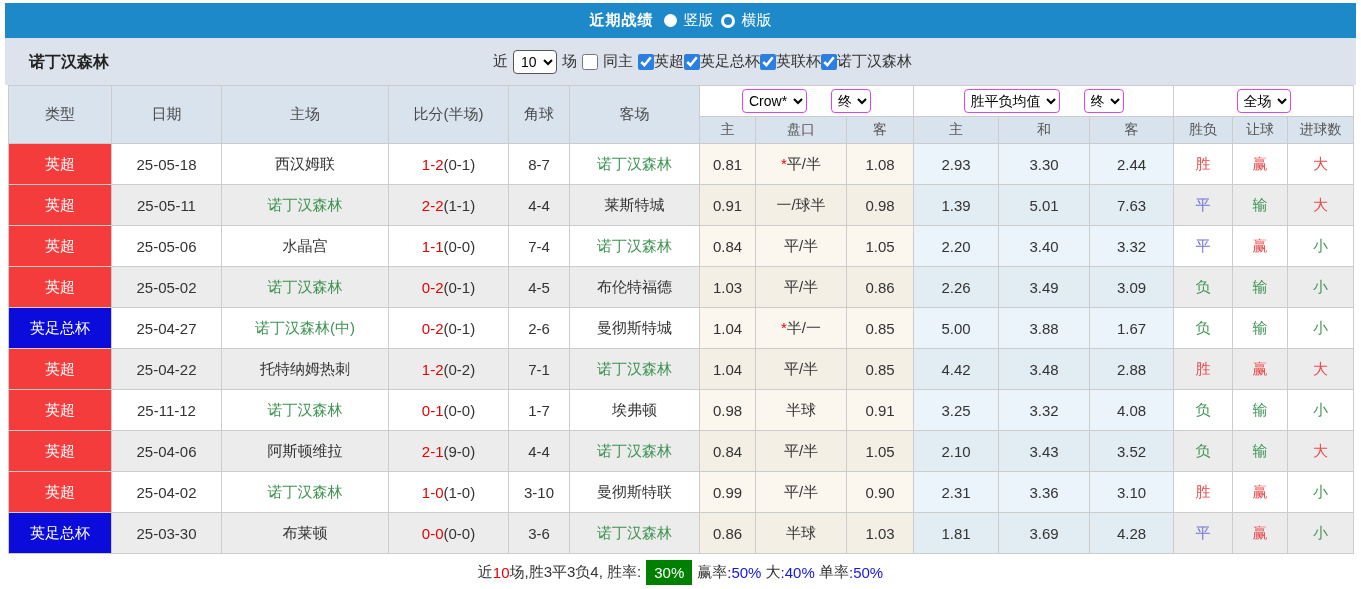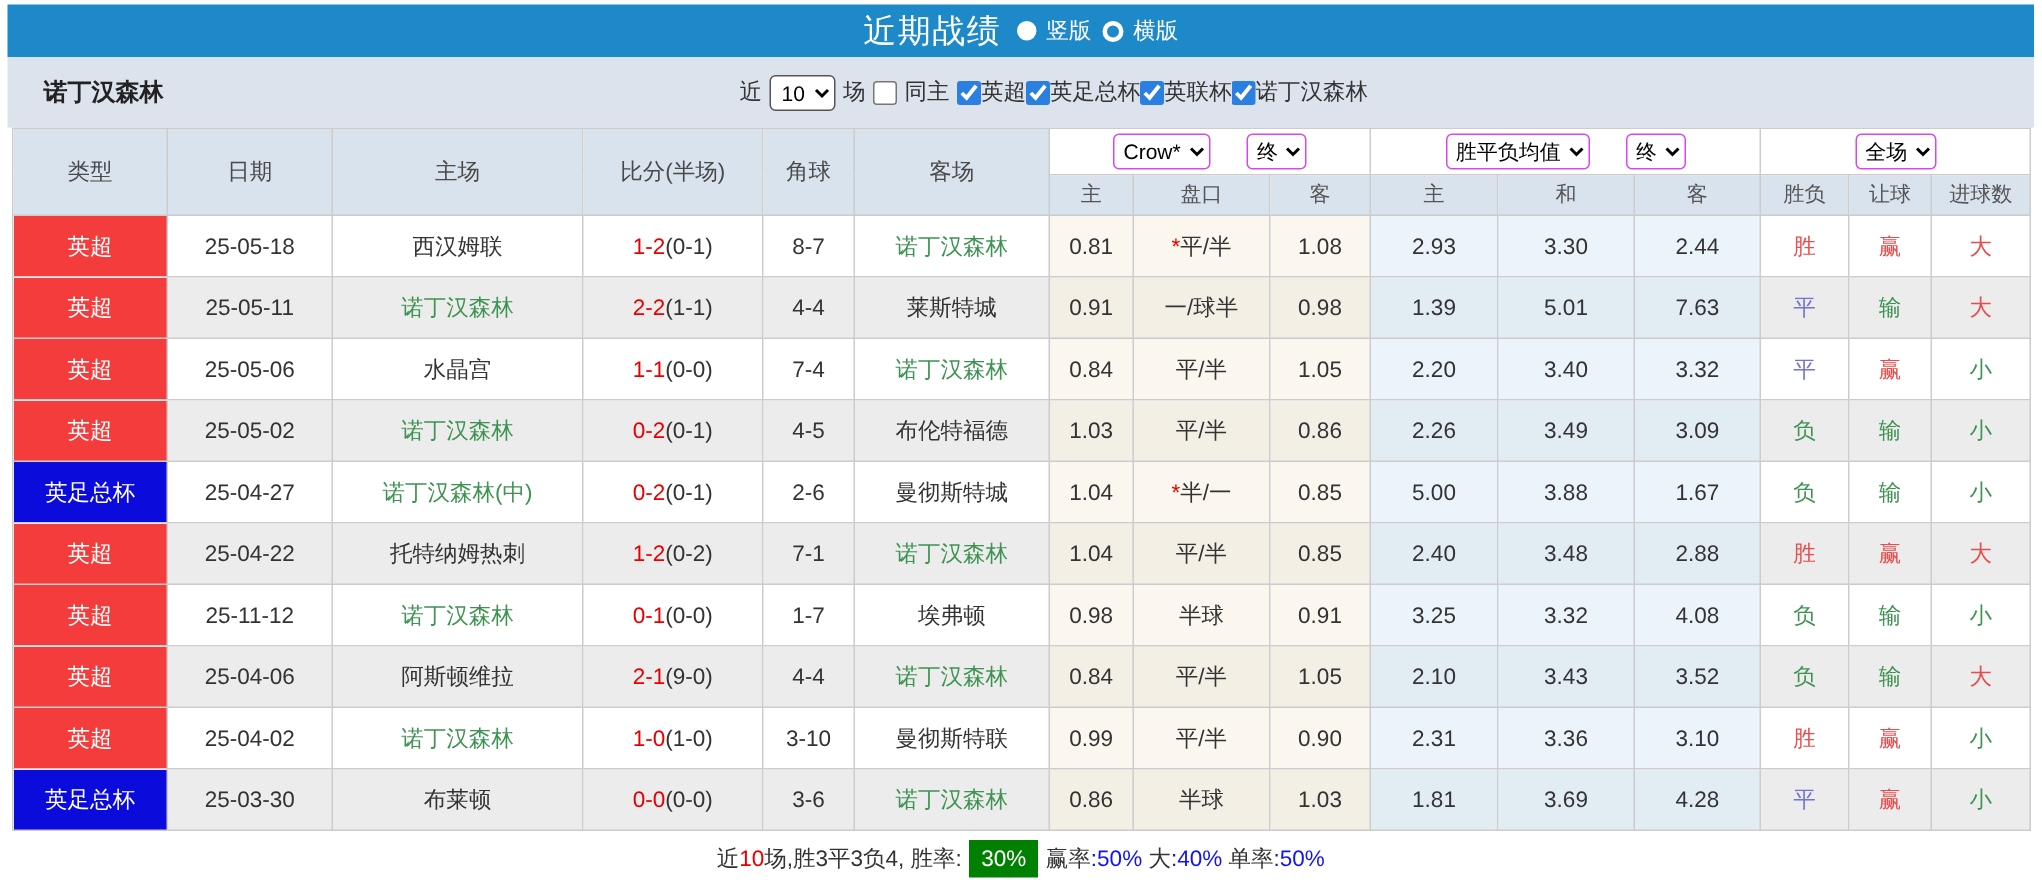--- a/index.html
+++ b/index.html
@@ -2,21 +2,21 @@
 <html><head>
 <meta charset="utf-8">
 <style>
   * { margin:0; padding:0; box-sizing:border-box; }
   html,body { background:#fff; font-family:"Liberation Sans","DejaVu Sans",sans-serif; }
   .page { width:1361px; height:589px; background:#fff; overflow:hidden; }
 
   
   .topbar { margin:3px 5px 0 5px; height:35px; background:#1d89c8; display:flex;
             align-items:center; justify-content:center; gap:10px; color:#fff; }
-  .topbar .title { font-size:22px; font-weight:normal; letter-spacing:1px; }
+  .topbar .title { font-size:15px; font-weight:bold; letter-spacing:1px; }
   .radio-wrap { display:flex; align-items:center; gap:7px; }
   .radio-dot { width:13px; height:13px; border-radius:50%; background:#fff; display:inline-block; cursor:pointer; }
   .radio-ring { width:14px; height:14px; border-radius:50%; border:3px solid #fff; background:transparent; display:inline-block; cursor:pointer; }
   .radio-label { font-size:15px; cursor:pointer;font-family:Liberation Mono, monospace; }
 
   
   .filterbar { margin:0 5px; height:47px; background:#dce3ec; position:relative; }
   .team-name { position:absolute; left:24px; top:50%; transform:translateY(-50%);
                font-size:16px; font-weight:bold; color:#222; }
   .filters { position:absolute; left:488px; top:50%; transform:translateY(-50%);
@@ -242,21 +242,21 @@
         <tr>
       <td class="lg-red">英超</td>
       <td>25-04-22</td>
       <td>托特纳姆热刺</td>
       <td><span class="score-main">1-2</span><span class="score-half">(0-2)</span></td>
       <td>7-1</td>
       <td class="t-green">诺丁汉森林</td>
       <td class="cream">1.04</td>
       <td class="cream"><span class="star"></span><span>平/半</span></td>
       <td class="cream">0.85</td>
-      <td class="avg">2.40</td>
+      <td class="avg">4.42</td>
       <td class="avg">3.48</td>
       <td class="avg">2.88</td>
       <td class="t-red">胜</td>
       <td class="t-red">赢</td>
       <td class="t-red">大</td>
     </tr>
         <tr>
       <td class="lg-red">英超</td>
       <td>25-11-12</td>
       <td class="t-green">诺丁汉森林</td>

